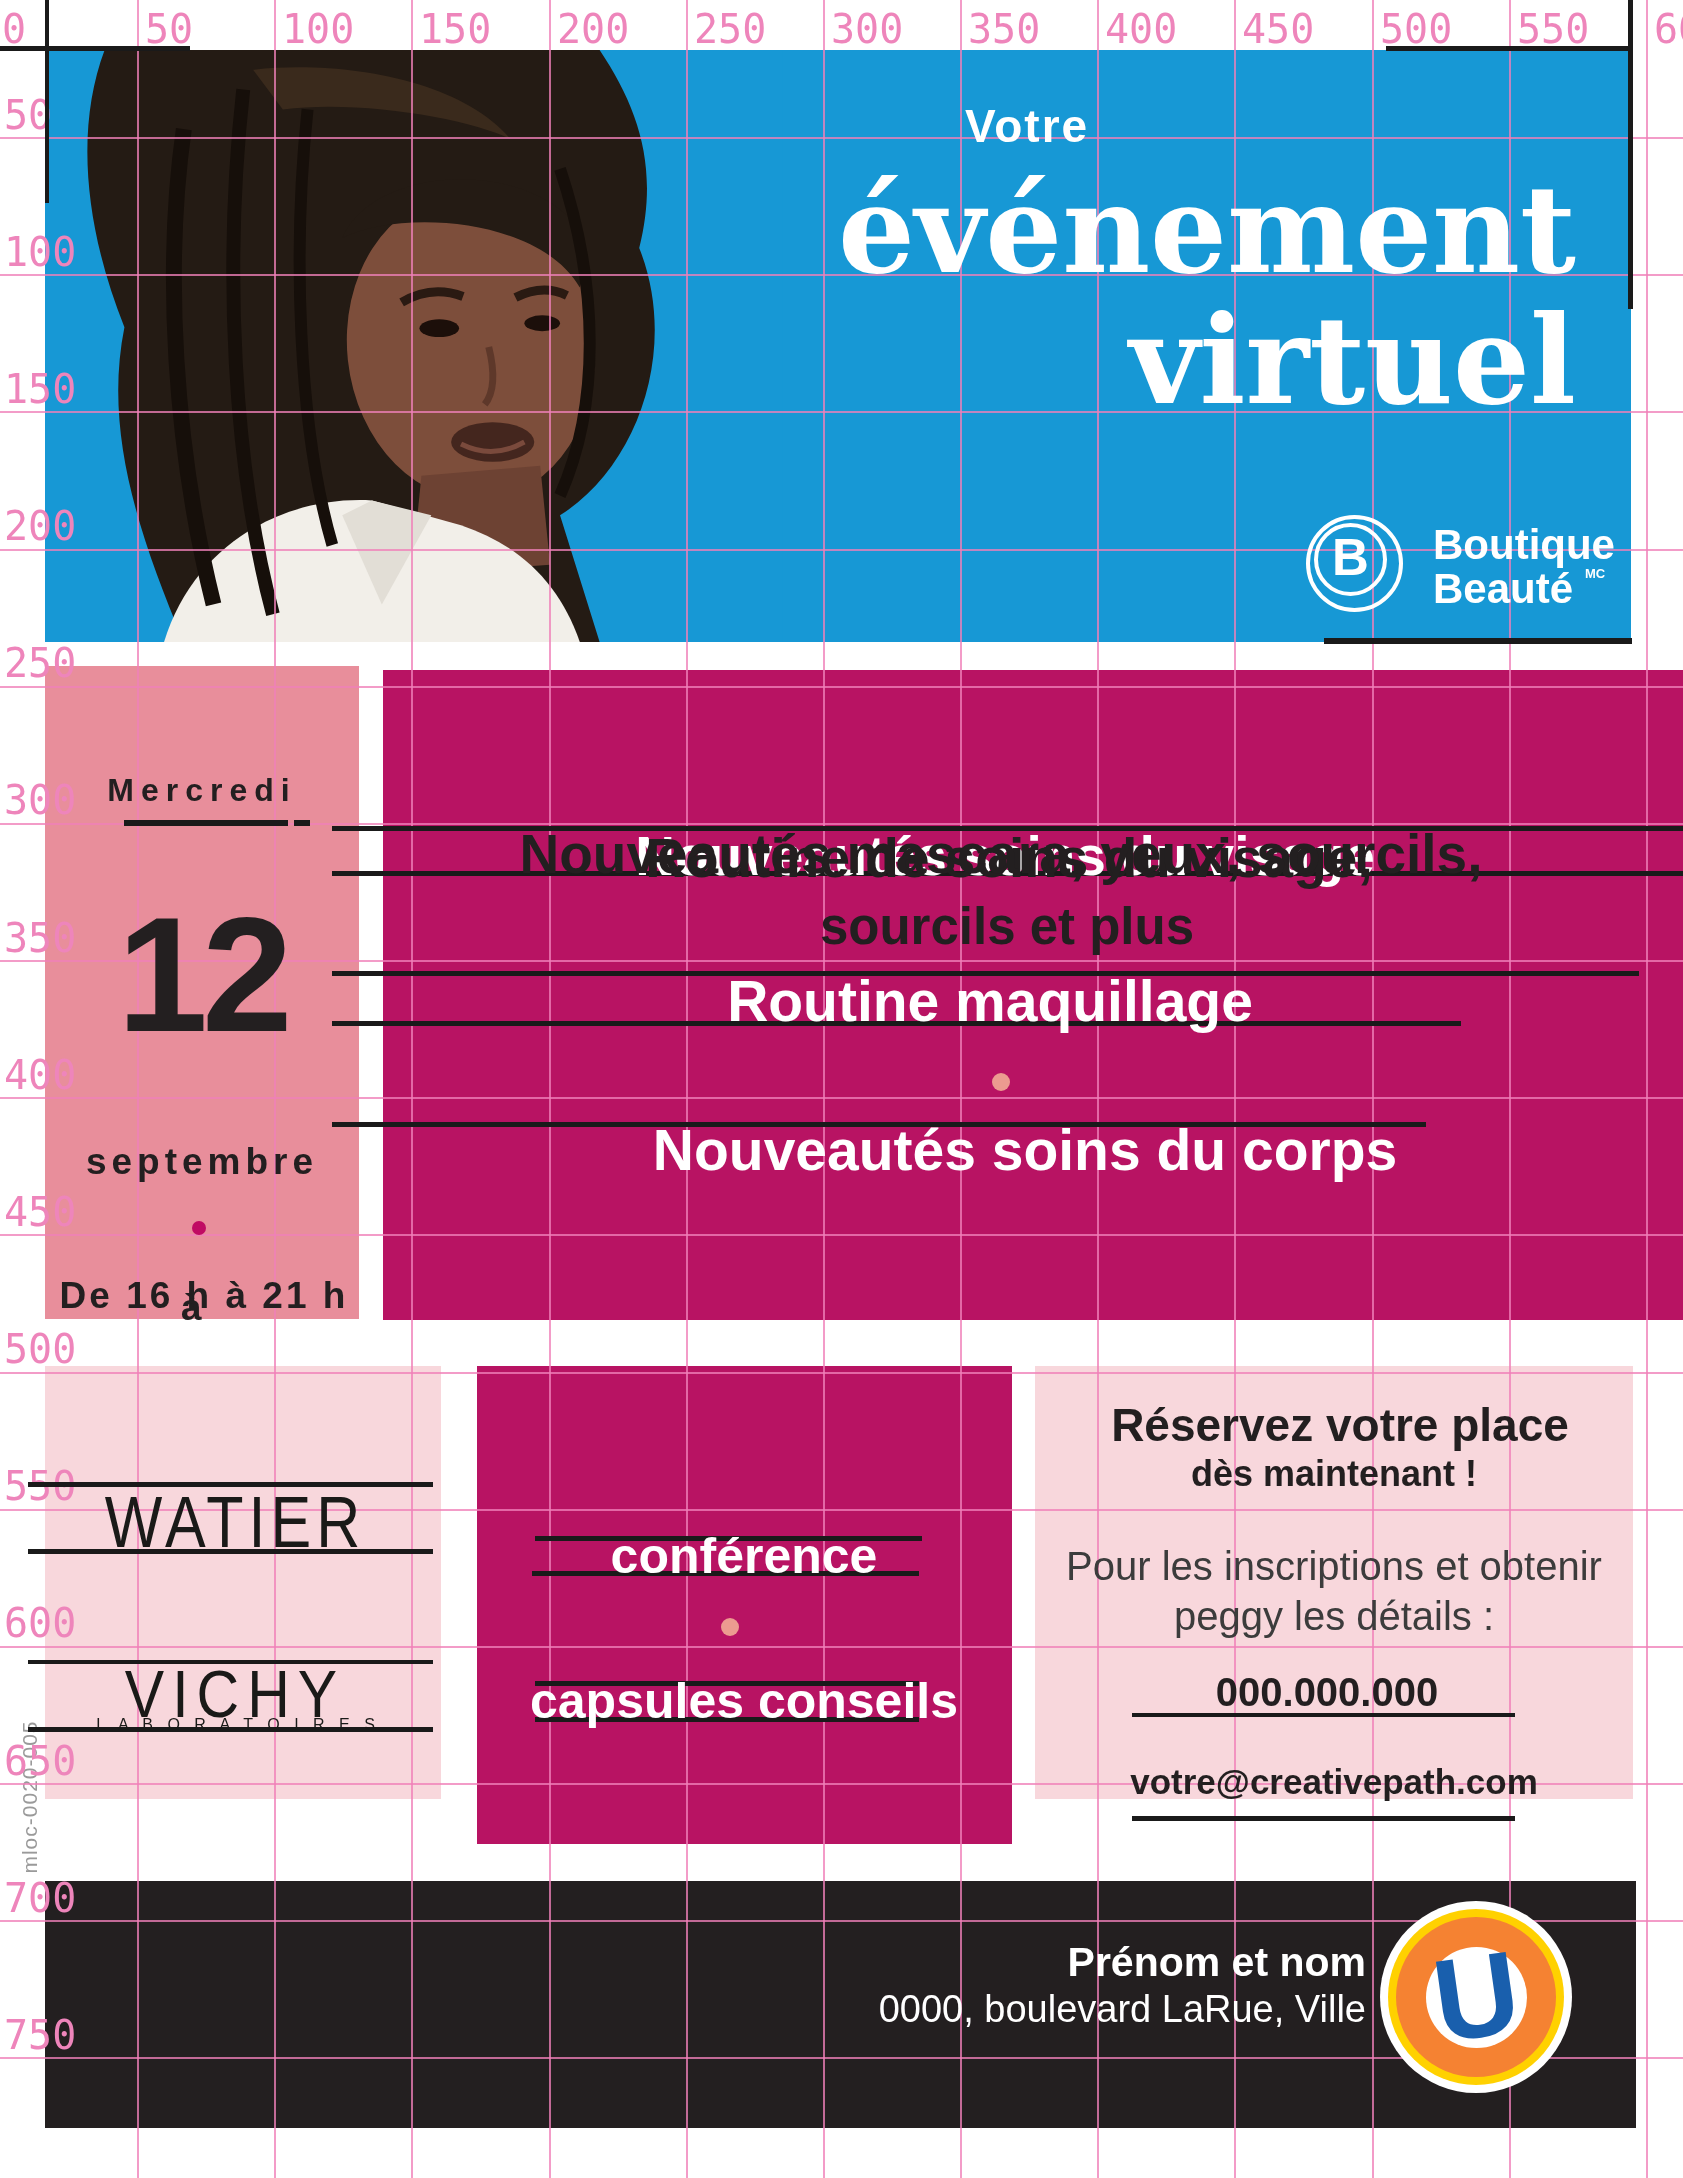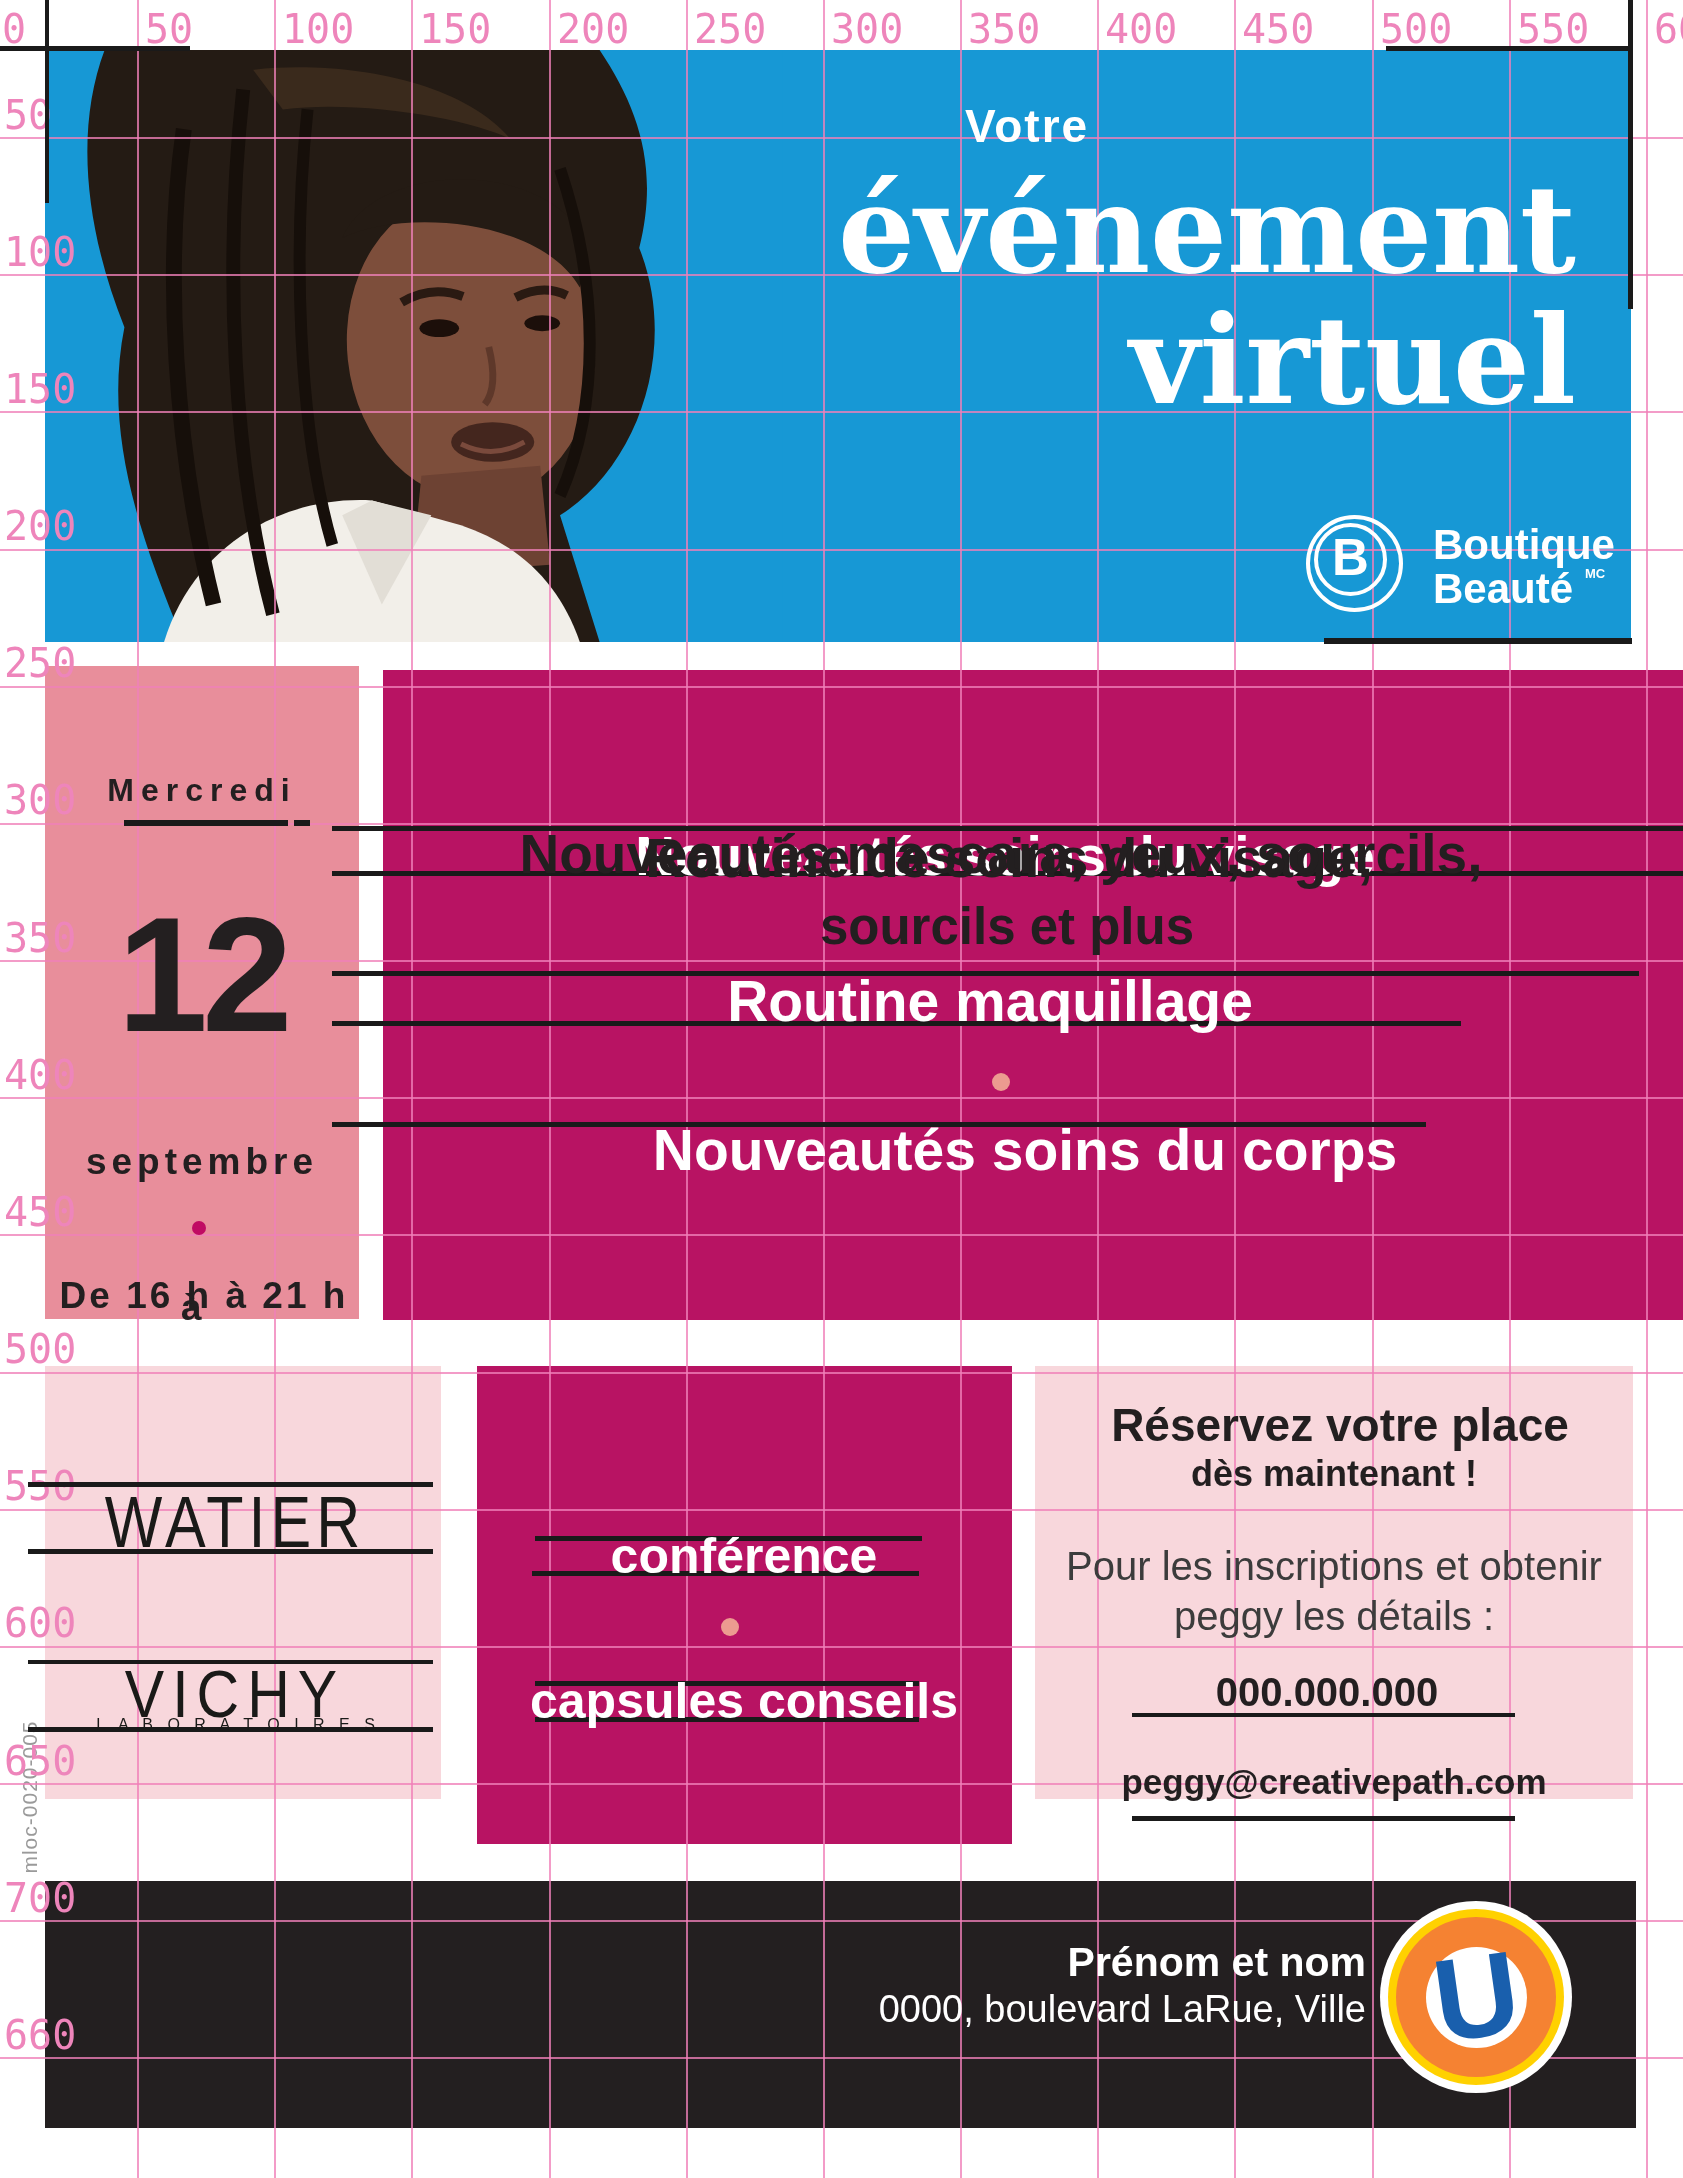--- a/index.html
+++ b/index.html
@@ -87,21 +87,21 @@
 
 <div class="abs z4 whitetx bold nowrap ctr" style="left:744px;top:1527px;font-size:50px;">conférence</div>
 <div class="dot" style="left:721px;top:1618px;width:18px;height:18px;background:#ec9b90;"></div>
 <div class="abs z4 whitetx bold nowrap ctr" style="left:744px;top:1672px;font-size:50px;">capsules conseils</div>
 
 <div class="abs z4 darktx bold nowrap ctr" style="left:1334px;top:1398px;font-size:46px;margin-left:6px;">Réservez votre place</div>
 <div class="abs z4 darktx bold nowrap ctr" style="left:1334px;top:1453px;font-size:36px;">dès maintenant !</div>
 <div class="abs z4 nowrap ctr" style="left:1334px;top:1544px;font-size:40px;font-weight:400;color:#3c3c3c;">Pour les inscriptions et obtenir</div>
 <div class="abs z4 nowrap ctr" style="left:1334px;top:1594px;font-size:40px;font-weight:400;color:#3c3c3c;">peggy les détails :</div>
 <div class="abs z4 darktx bold nowrap ctr" style="left:1327px;top:1670px;font-size:40px;">000.000.000</div>
-<div class="abs z4 darktx bold nowrap ctr" style="left:1334px;top:1762px;font-size:35px;">peggy@creativepath.com</div>
+<div class="abs z4 darktx bold nowrap ctr" style="left:1334px;top:1762px;font-size:35px;">votre@creativepath.com</div>
 
 <div class="abs z4" style="left:594px;top:1938px;width:772px;text-align:right;color:#fff;">
   <div class="bold nowrap" style="font-size:41px;line-height:48px;">Prénom et nom</div>
   <div class="nowrap" style="font-size:38px;font-weight:400;line-height:46px;">0000, boulevard LaRue, Ville</div>
 </div>
 
 <div class="abs z4" style="left:1380px;top:1901px;width:192px;height:192px;">
   <div style="position:absolute;left:0;top:0;width:192px;height:192px;border-radius:50%;background:#fff;"></div>
   <div style="position:absolute;left:8px;top:8px;width:176px;height:176px;border-radius:50%;background:#ffd100;"></div>
   <div style="position:absolute;left:16px;top:16px;width:160px;height:160px;border-radius:50%;background:#f58232;"></div>
@@ -159,21 +159,21 @@
     <div class="ruler-lb" style="left: 4px; top: 640px;">250</div>
     <div class="ruler-lb" style="left: 4px; top: 777px;">300</div>
     <div class="ruler-lb" style="left: 4px; top: 915px;">350</div>
     <div class="ruler-lb" style="left: 4px; top: 1052px;">400</div>
     <div class="ruler-lb" style="left: 4px; top: 1189px;">450</div>
     <div class="ruler-lb" style="left: 4px; top: 1326px;">500</div>
     <div class="ruler-lb" style="left: 4px; top: 1463px;">550</div>
     <div class="ruler-lb" style="left: 4px; top: 1600px;">600</div>
     <div class="ruler-lb" style="left: 4px; top: 1738px;">650</div>
     <div class="ruler-lb" style="left: 4px; top: 1875px;">700</div>
-    <div class="ruler-lb" style="left: 4px; top: 2012px;">660</div>
+    <div class="ruler-lb" style="left: 4px; top: 2012px;">750</div>
     <div class="guide" style="left: 124px; top: 820px; width: 164px; height: 6px;"></div>
     <div class="guide" style="left: 294px; top: 820px; width: 16px; height: 6px;"></div>
     <div class="guide" style="left: 332px; top: 826px; width: 1351px; height: 5px;"></div>
     <div class="guide" style="left: 332px; top: 871px; width: 1351px; height: 5px;"></div>
     <div class="guide" style="left: 332px; top: 971px; width: 1307px; height: 5px;"></div>
     <div class="guide" style="left: 332px; top: 1021px; width: 1129px; height: 5px;"></div>
     <div class="guide" style="left: 332px; top: 1122px; width: 1094px; height: 5px;"></div>
     <div class="guide" style="left: 28px; top: 1482px; width: 405px; height: 5px;"></div>
     <div class="guide" style="left: 28px; top: 1549px; width: 405px; height: 5px;"></div>
     <div class="guide" style="left: 28px; top: 1660px; width: 405px; height: 4px;"></div>

